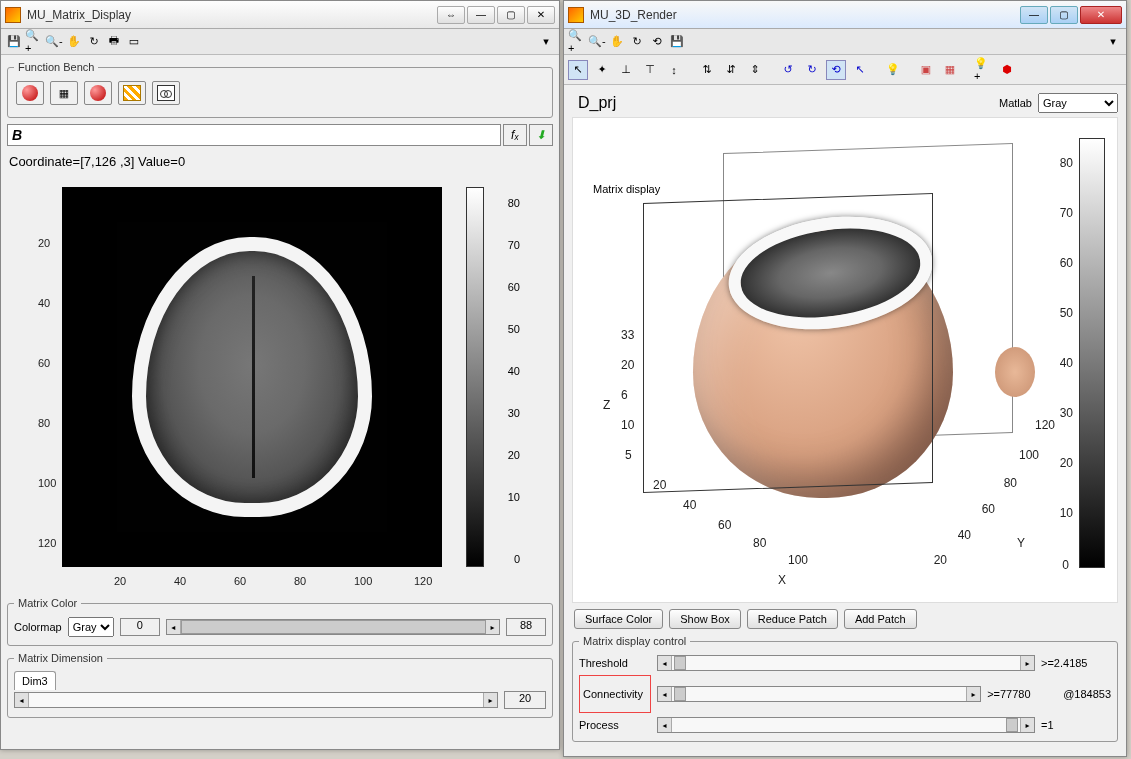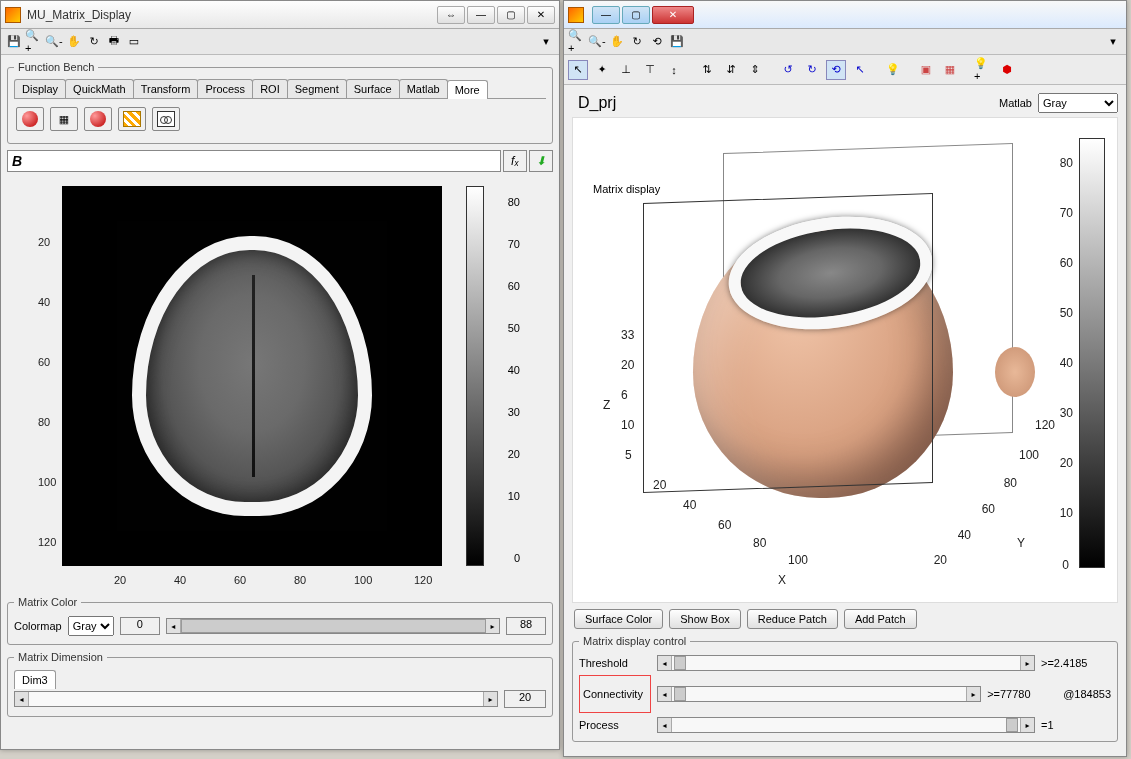--- a/index.html
+++ b/index.html
@@ -243,31 +243,20 @@
     <div class="tb">✋</div>
     <div class="tb">↻</div>
     <div class="tb">🖶</div>
     <div class="tb">▭</div>
     <div style="flex:1"></div>
     <div class="tb">▾</div>
   </div>
   <div class="body-area">
     <fieldset>
       <legend>Function Bench</legend>
-      <div class="tabs">
-        <div class="tab">Display</div>
-        <div class="tab">QuickMath</div>
-        <div class="tab">Transform</div>
-        <div class="tab">Process</div>
-        <div class="tab">ROI</div>
-        <div class="tab">Segment</div>
-        <div class="tab">Surface</div>
-        <div class="tab">Matlab</div>
-        <div class="tab active">More</div>
-      </div>
       <div class="round-btn-row">
         <div class="rnd-btn">
             <div class="sphere"></div>
           </div>
         <div class="rnd-btn">▦</div>
         <div class="rnd-btn">
             <div class="sphere"></div>
           </div>
         <div class="rnd-btn">
             <div class="stripes"></div>
@@ -275,20 +264,21 @@
         <div class="rnd-btn">
             <div class="reel"></div>
           </div>
       </div>
     </fieldset>
     <div class="formula-row">
       <input type="text" value="B" style="">
       <div class="fx-btn">fₓ</div>
       <div class="dl-btn">⬇</div>
     </div>
+    <div class="coord-text">Coordinate=[7,126  ,3] Value=0</div>
     <div class="plot-area">
       <div class="plot-frame">
 
         <div class="axis-tick" style="left:24px; top:60px">20</div>
         <div class="axis-tick" style="left:24px; top:120px">40</div>
         <div class="axis-tick" style="left:24px; top:180px">60</div>
         <div class="axis-tick" style="left:24px; top:240px">80</div>
         <div class="axis-tick" style="left:24px; top:300px">100</div>
         <div class="axis-tick" style="left:24px; top:360px">120</div>
         <div class="image-box">
@@ -340,20 +330,21 @@
         </div>
         <div class="num-field" style="width:42px">20</div>
       </div>
     </fieldset>
   </div>
 </div>
 
 <div class="window right-window">
   <div class="titlebar active">
     <div class="app-icon"></div>
+    <div class="title">MU_3D_Render</div>
     <div class="win-btn blue">—</div>
     <div class="win-btn blue">▢</div>
     <div class="win-btn close-x">✕</div>
   </div>
   <div class="toolbar">
     <div class="tb">🔍+</div>
     <div class="tb">🔍-</div>
     <div class="tb">✋</div>
     <div class="tb">↻</div>
     <div class="tb">⟲</div>

